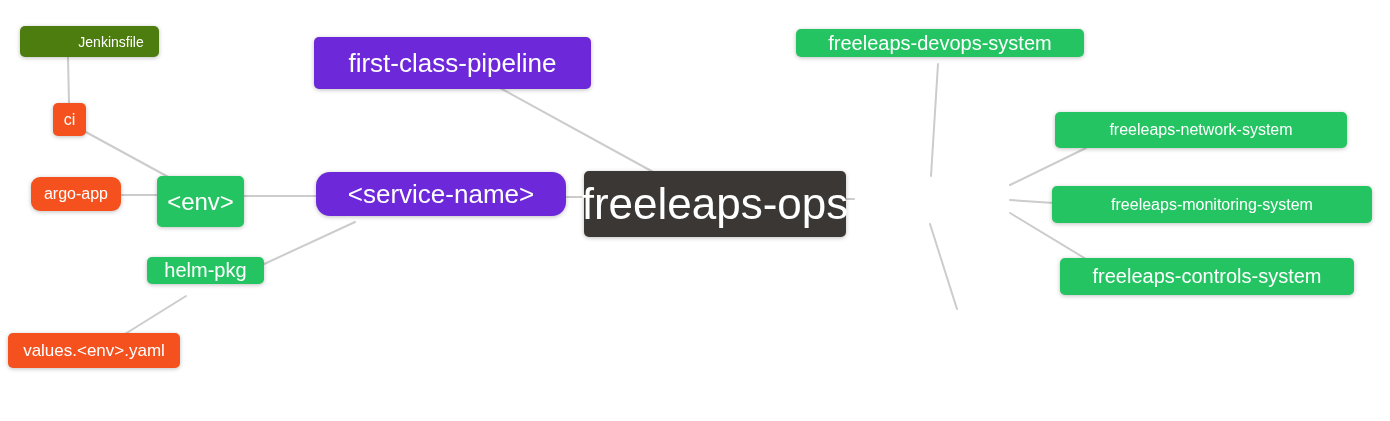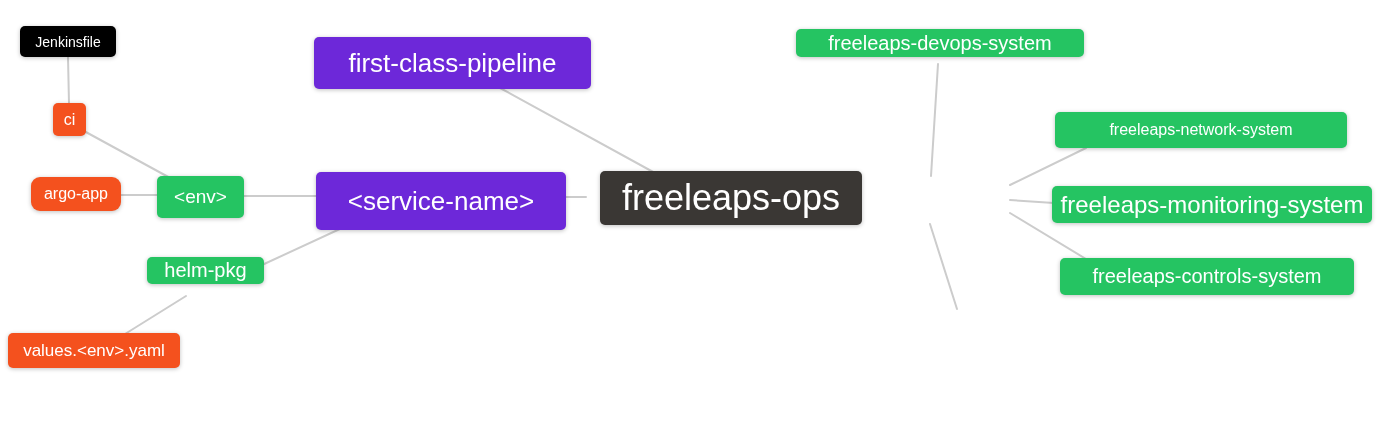--- a/index.html
+++ b/index.html
@@ -36,37 +36,37 @@
     color: #ffffff;
     border-radius: 5px;
     box-shadow: 0 1px 4px rgba(0,0,0,0.25);
     white-space: nowrap;
     cursor: pointer;
     user-select: none;
   }
   .blue   { background: #6d28d9; }
   .green  { background: #25c462; }
   .red    { background: #f4511e; }
-  .orange { background: #000000; }
+  .orange { background: #4d7c0f; padding-left: 43px; }
   .dark   { background: #3a3734; }
 
   
   .n-jenkinsfile        { left: 20px;   top: 26px;  width: 96px;  height: 31px; font-size: 14px; }
   .n-ci                 { left: 53px;   top: 103px; width: 33px;  height: 33px; font-size: 16px; }
   .n-argo-app           { left: 31px;   top: 177px; width: 90px;  height: 34px; font-size: 16px; border-radius: 9px; }
-  .n-env                { left: 157px;  top: 176px; width: 87px;  height: 42px; font-size: 19px; }
+  .n-env                { left: 157px;  top: 176px; width: 87px;  height: 51px; font-size: 24px; }
   .n-helm-pkg           { left: 147px;  top: 257px; width: 117px; height: 27px; font-size: 20px; }
   .n-values-env-yaml    { left: 8px;    top: 333px; width: 172px; height: 35px; font-size: 17px; }
   .n-first-class-pipeline { left: 314px; top: 37px;  width: 277px; height: 52px; font-size: 26px; }
-  .n-service-name       { left: 316px;  top: 172px; width: 250px; height: 58px; font-size: 26px; }
-  .n-freeleaps-ops      { left: 584px;  top: 171px; width: 262px; height: 54px; font-size: 36px; margin-left: 16px; }
+  .n-service-name       { left: 316px;  top: 172px; width: 250px; height: 44px; font-size: 26px; border-radius: 14px; }
+  .n-freeleaps-ops      { left: 584px;  top: 171px; width: 262px; height: 66px; font-size: 44px; }
   .n-manifests          { left: 851px;  top: 174px; width: 161px; height: 51px; font-size: 26px; }
   .n-devops-system      { left: 796px;  top: 29px;  width: 288px; height: 28px; font-size: 20px; }
   .n-network-system     { left: 1055px; top: 112px; width: 292px; height: 36px; font-size: 16px; }
-  .n-monitoring-system  { left: 1052px; top: 186px; width: 320px; height: 37px; font-size: 24px; }
+  .n-monitoring-system  { left: 1052px; top: 186px; width: 320px; height: 37px; font-size: 16px; }
   .n-controls-system    { left: 1060px; top: 258px; width: 294px; height: 37px; font-size: 20px; }
   .n-storage-system     { left: 815px;  top: 308px; width: 288px; height: 37px; font-size: 20px; }
 </style>
 </head>
 <body>
 
 <div class="canvas">
 
   <svg class="edges" viewBox="0 0 1390 421" xmlns="http://www.w3.org/2000/svg">
     <line x1="68" y1="57" x2="69" y2="104"></line>

